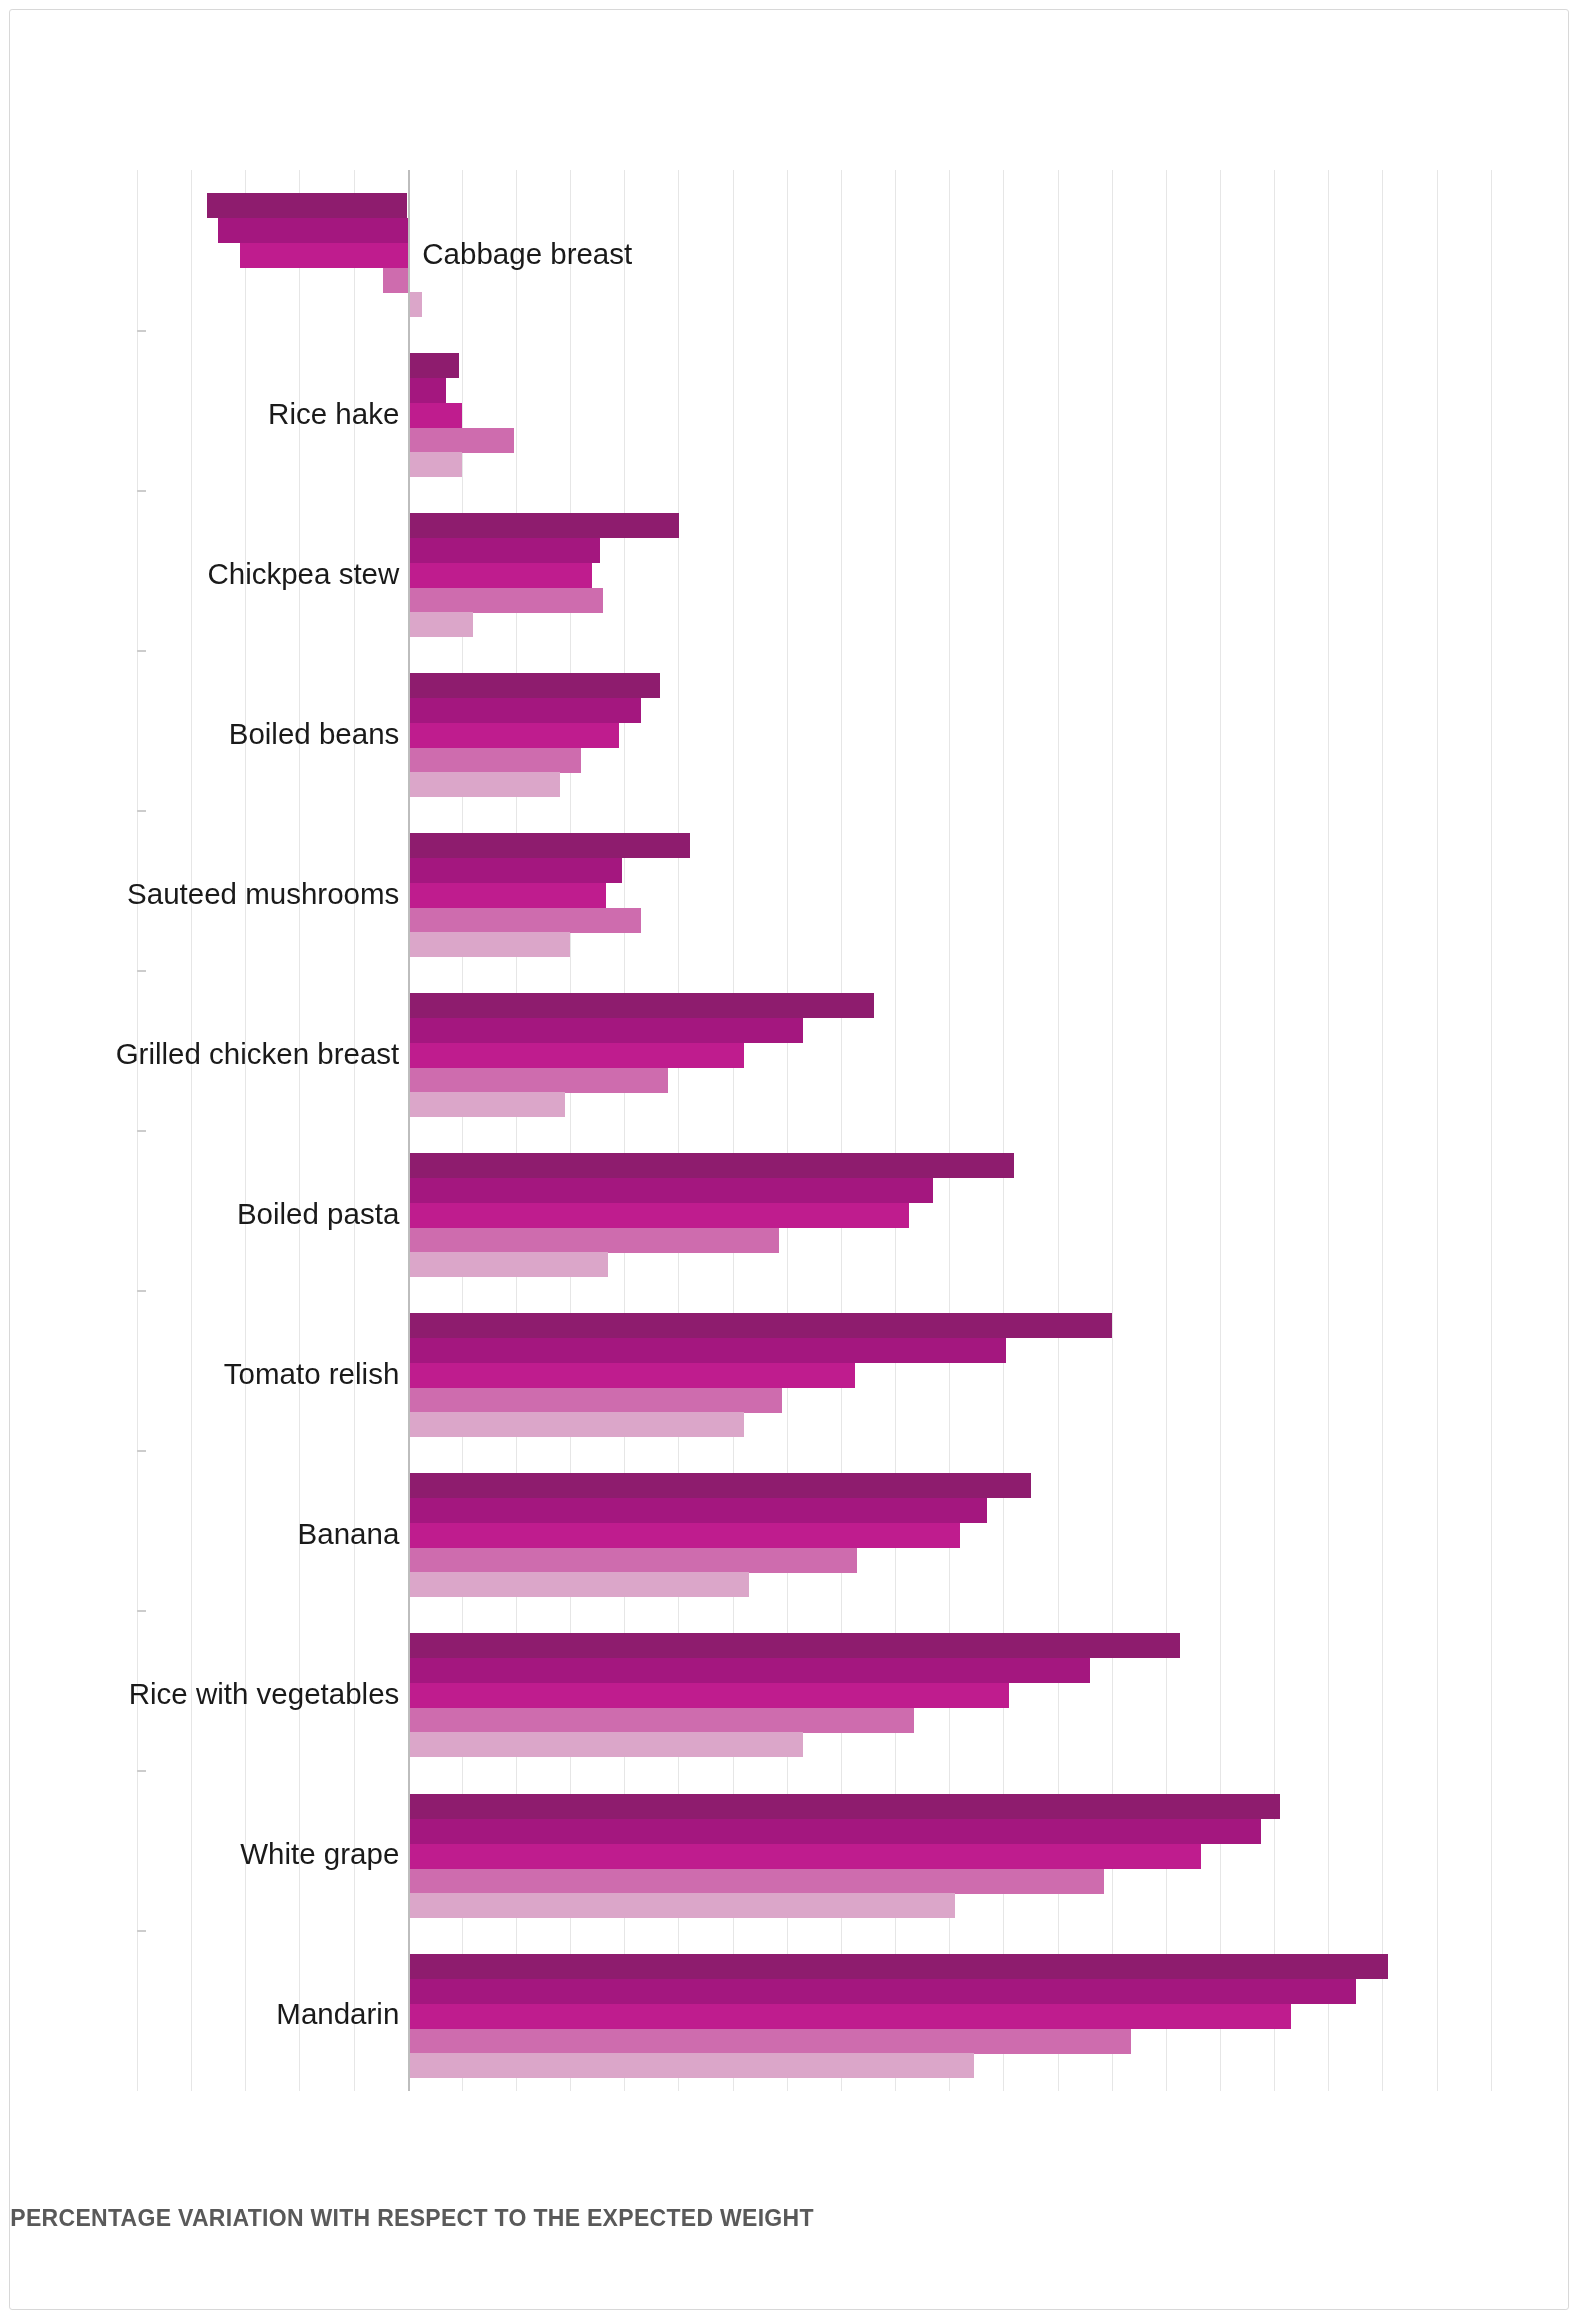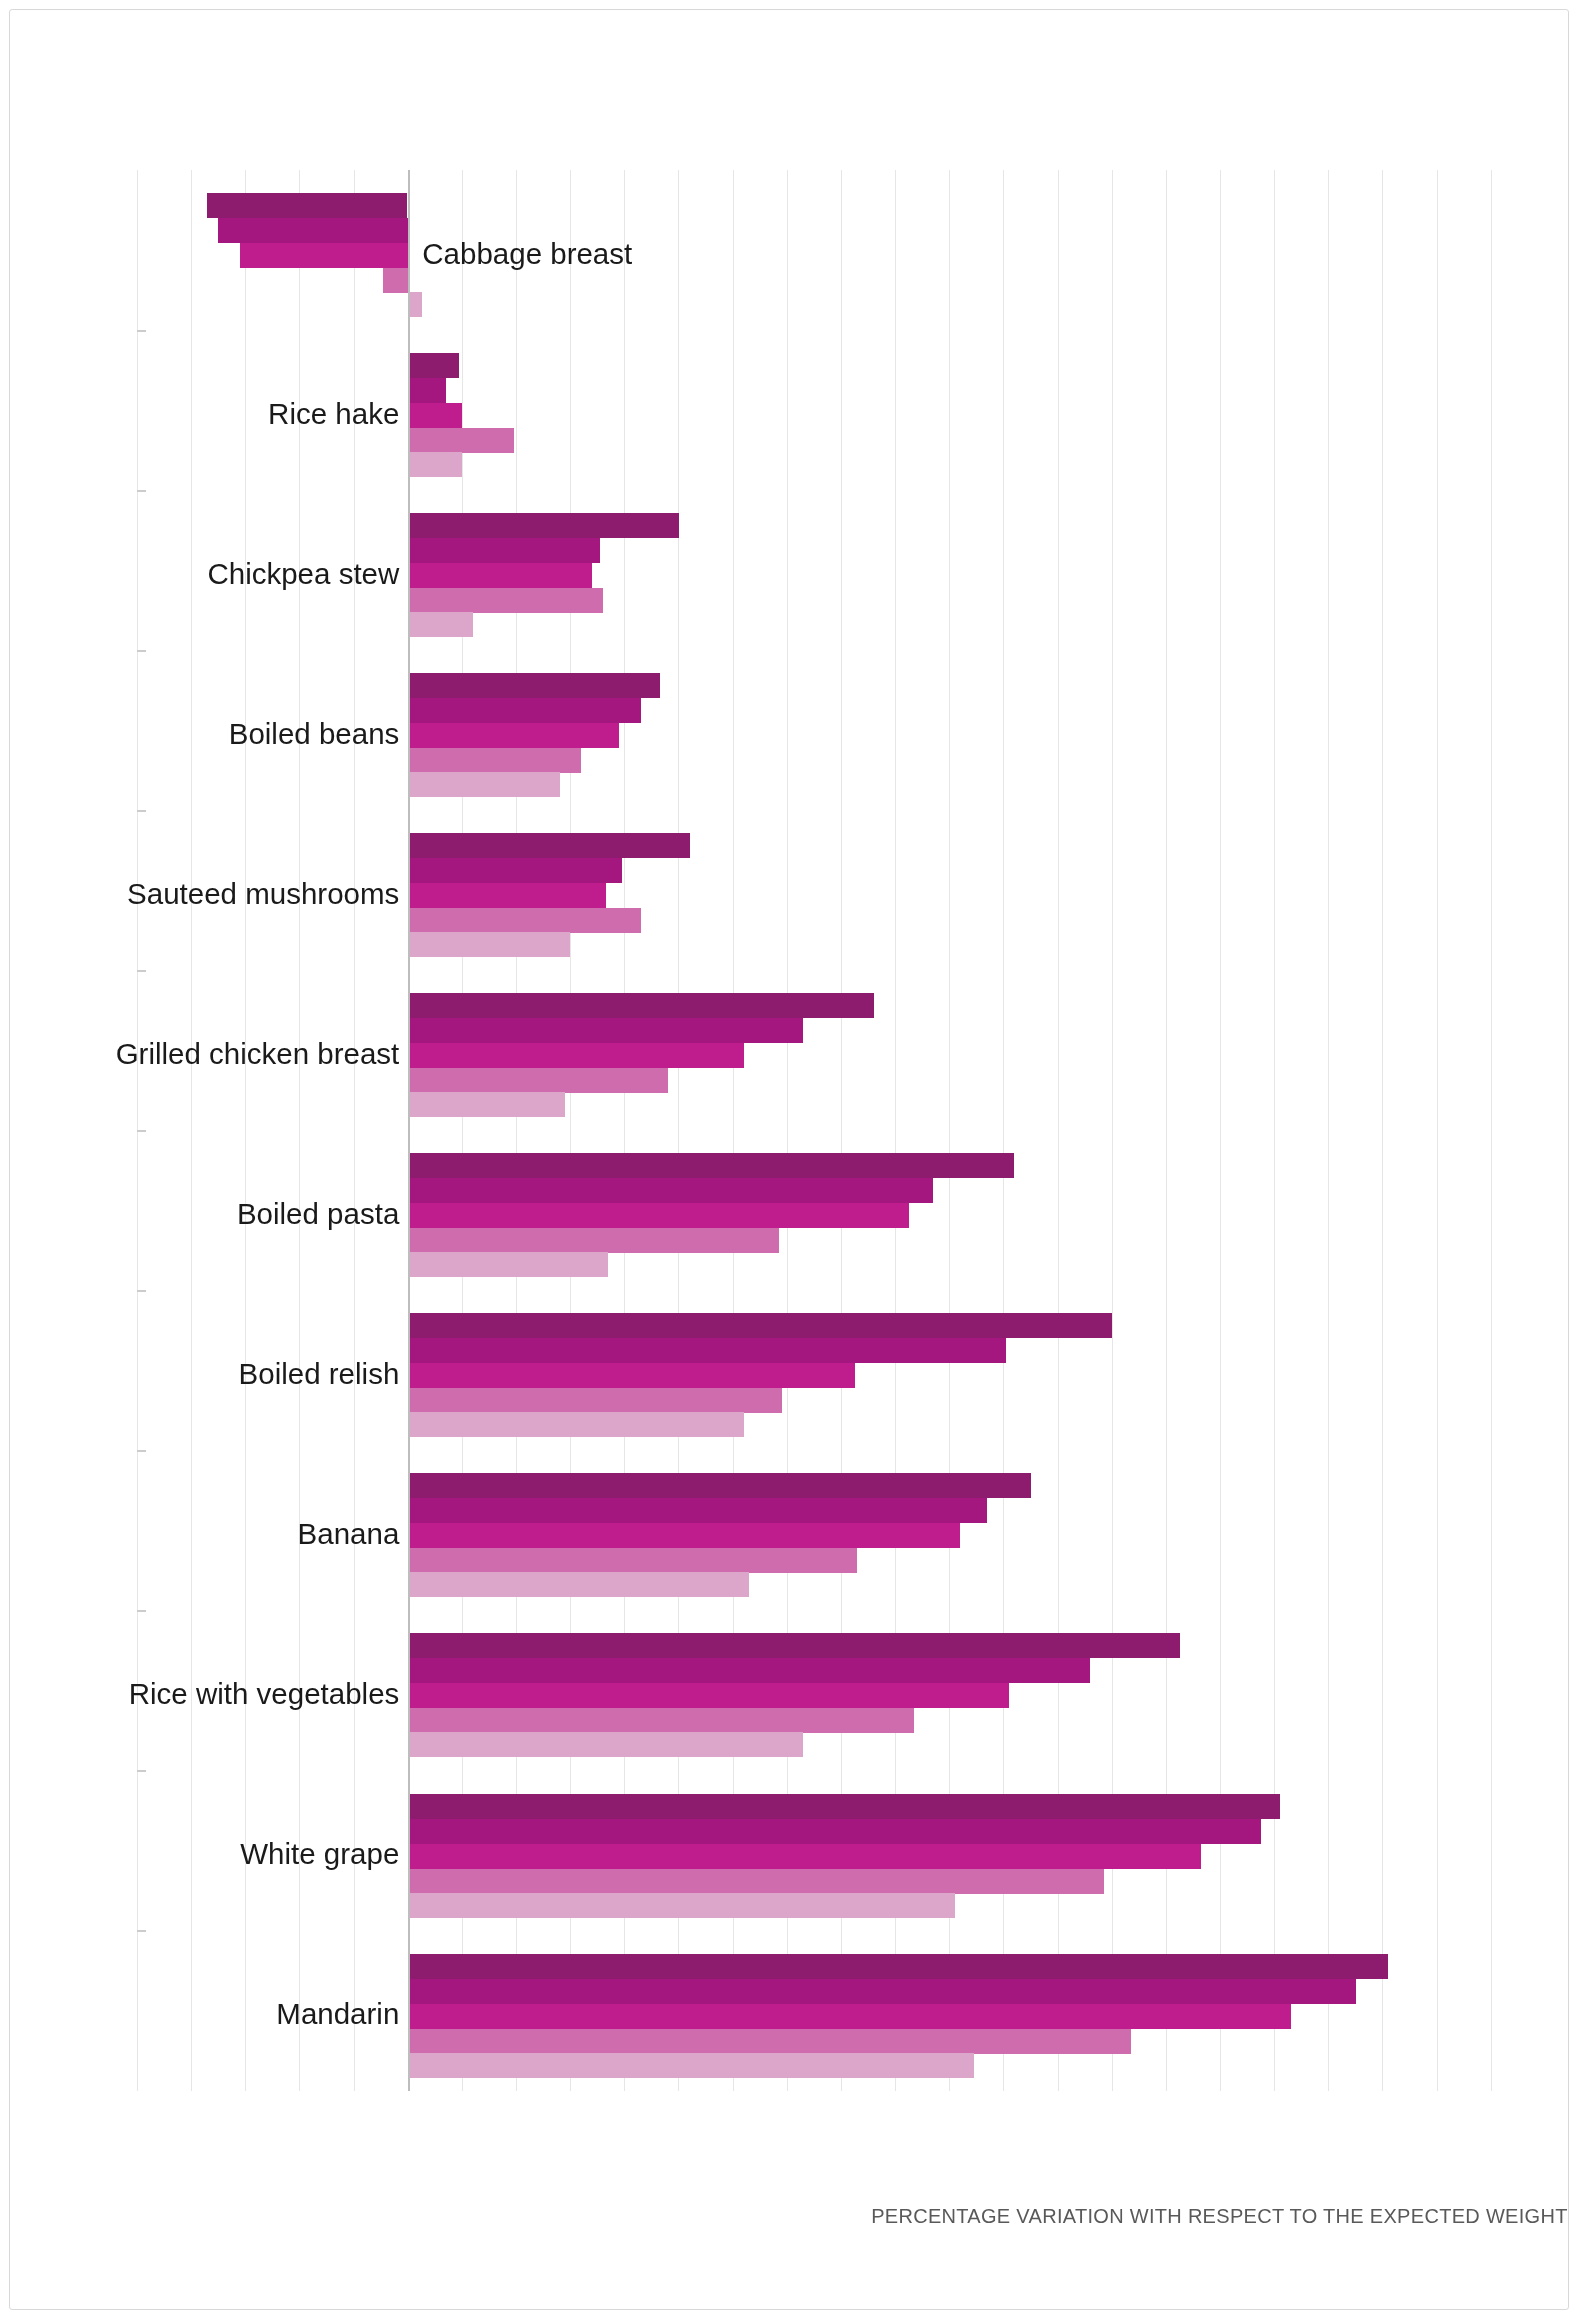--- a/index.html
+++ b/index.html
@@ -128,24 +128,25 @@
     font-size: 29.5px;
     color: #3c3c3c;
     transform: translateX(-50%);
     white-space: nowrap;
   }
   #xaxis-title {
     position: absolute;
     left: 0;
     top: 2195px;
     width: 100%;
-    text-align: right;
-    font-size: 20px;
+    text-align: left;
+    font-size: 23px;
     color: #595959;
     letter-spacing: 0.3px;
+    font-weight: bold;
   }
 </style>
 </head>
 <body>
 
 <div id="page">
   <div id="frame">
 
 
     <div id="plot">
@@ -320,21 +321,21 @@
             <div class="bar-row" style="top: 50px; left: 0px; right: 0px;">
               <div class="bar" title="Tomato relish — 26 cm: 16.5%" style="left: 271px; width: 447px; background: rgb(191, 28, 142);"></div>
             </div>
             <div class="bar-row" style="top: 75px; left: 0px; right: 0px;">
               <div class="bar" title="Tomato relish — 23 cm: 13.8%" style="left: 271px; width: 374px; background: rgb(206, 108, 174);"></div>
             </div>
             <div class="bar-row" style="top: 99px; left: 0px; right: 0px;">
               <div class="bar" title="Tomato relish — 20 cm: 12.4%" style="left: 271px; width: 336px; background: rgb(219, 166, 201);"></div>
             </div>
           </div>
-          <div class="cat-label" style="top: 1187px; right: 1092px;">Boiled relish</div>
+          <div class="cat-label" style="top: 1187px; right: 1092px;">Tomato relish</div>
           <div class="tick-mark" style="top: 1120px; left: 0px;"></div>
           <div class="group" style="top: 1303px; height: 124px;">
             <div class="bar-row" style="top: 0px; left: 0px; right: 0px;">
               <div class="bar" title="Banana — 32 cm: 23%" style="left: 271px; width: 623px; background: rgb(142, 28, 110);"></div>
             </div>
             <div class="bar-row" style="top: 25px; left: 0px; right: 0px;">
               <div class="bar" title="Banana — 29 cm: 21.4%" style="left: 271px; width: 579px; background: rgb(164, 23, 127);"></div>
             </div>
             <div class="bar-row" style="top: 50px; left: 0px; right: 0px;">
               <div class="bar" title="Banana — 26 cm: 20.4%" style="left: 271px; width: 552px; background: rgb(191, 28, 142);"></div>

